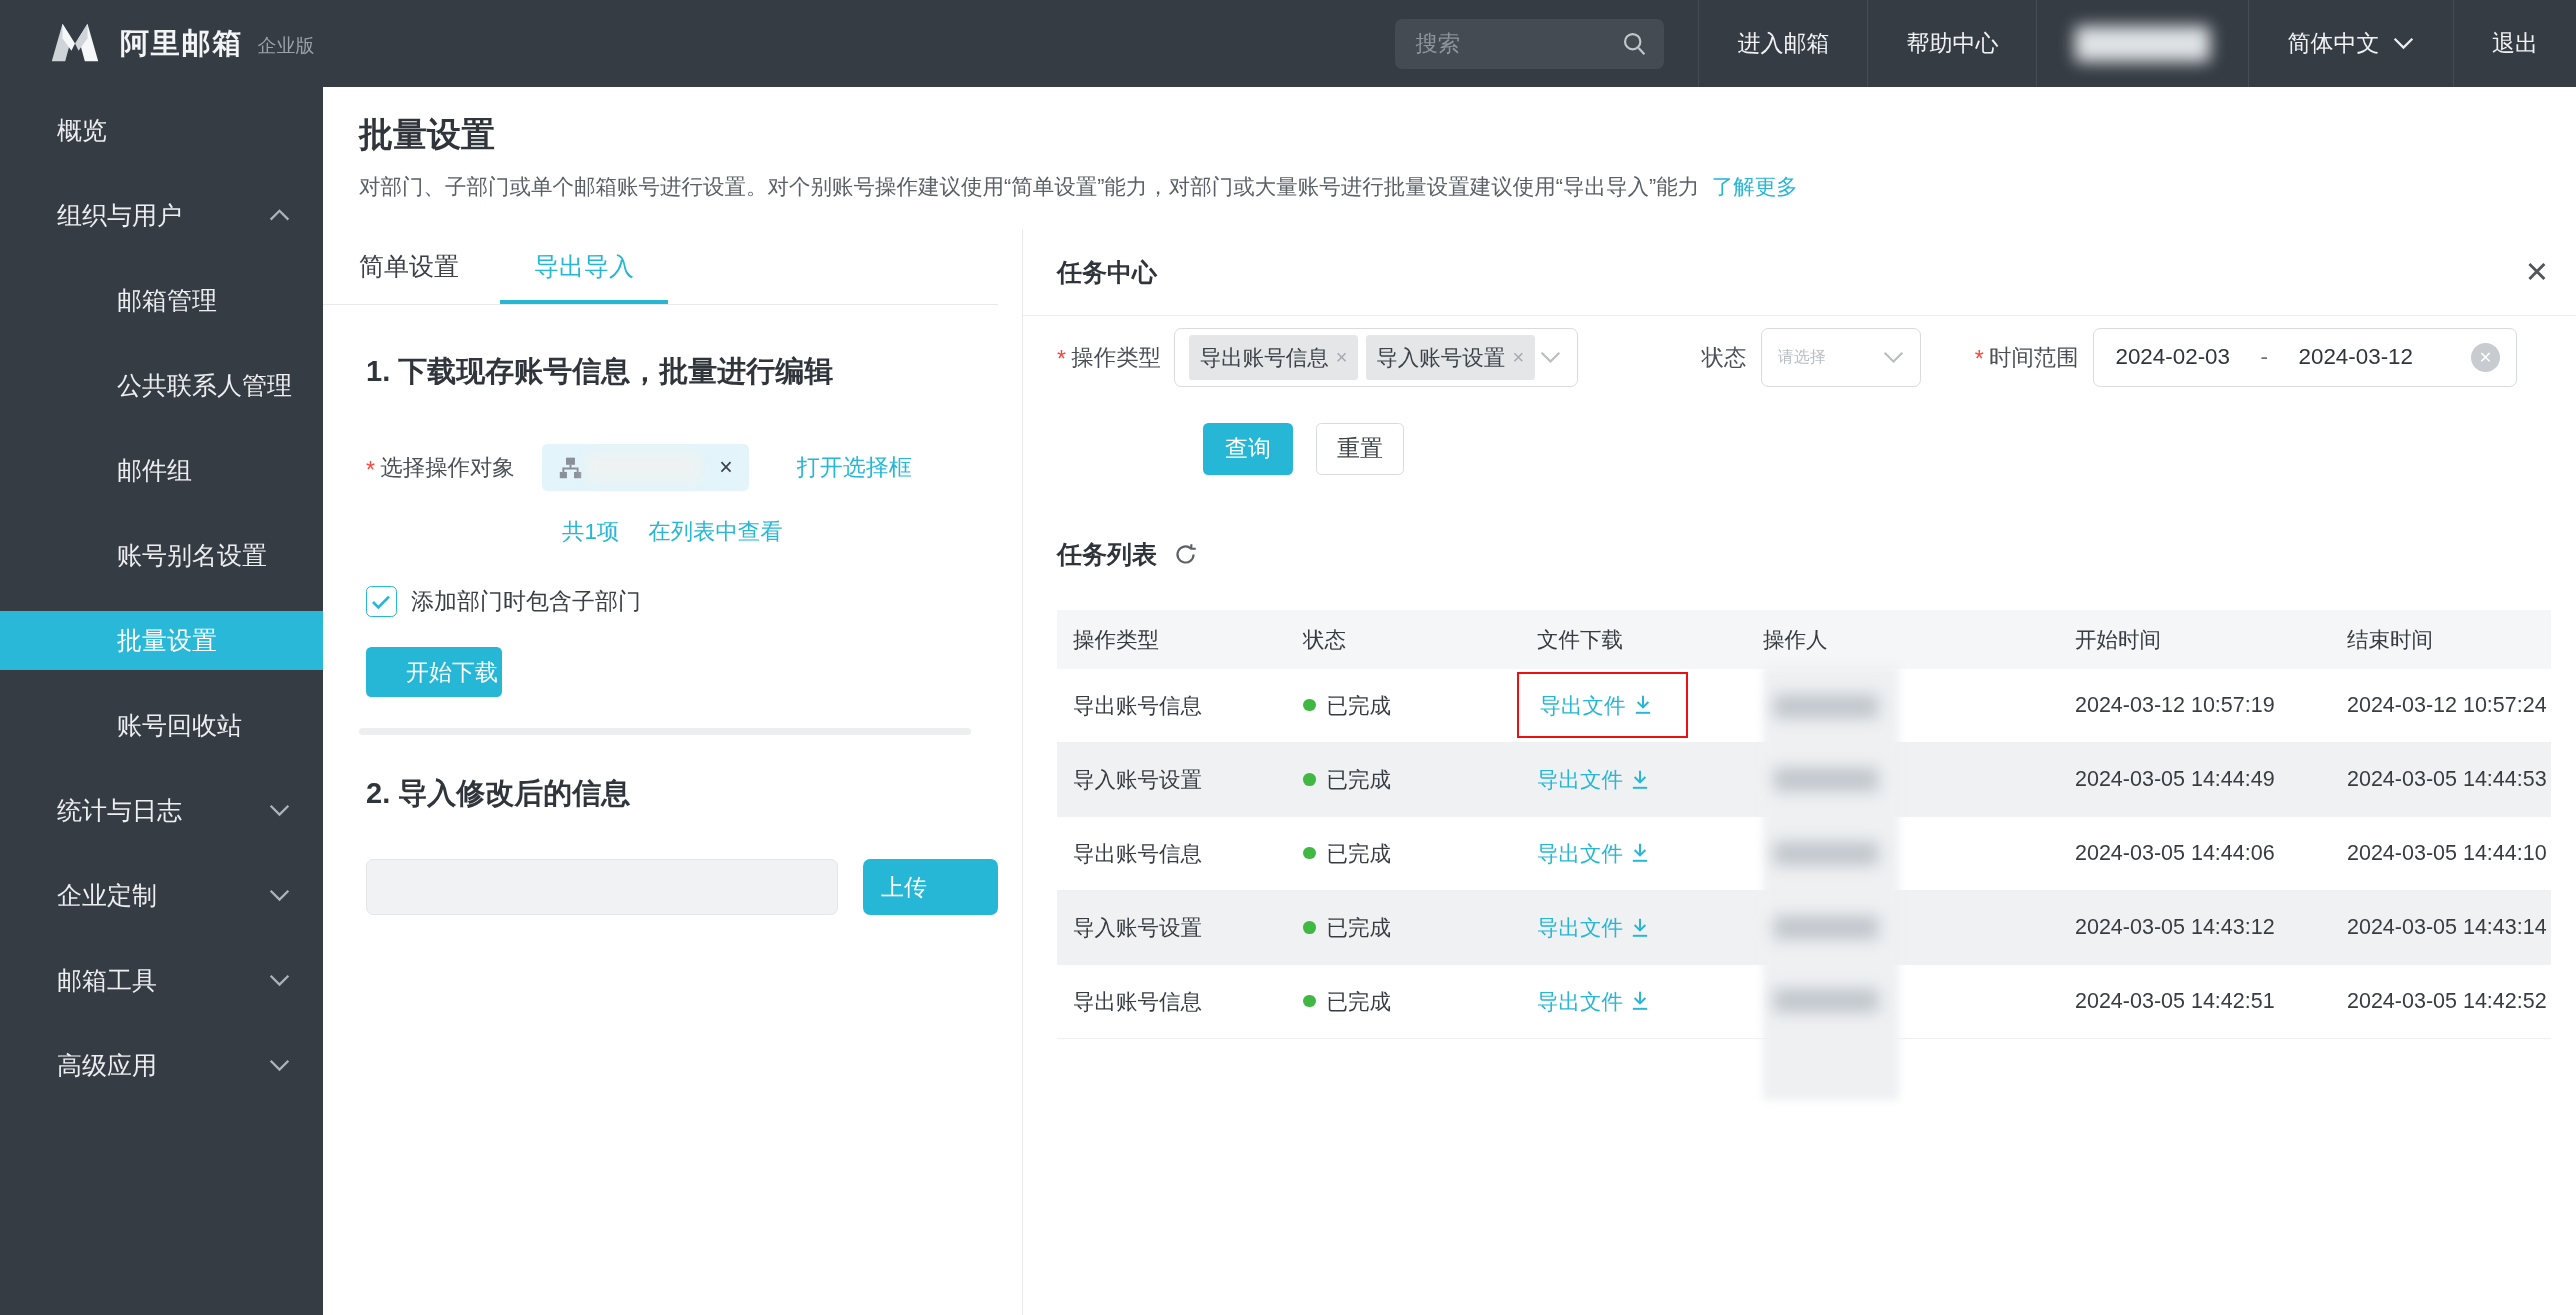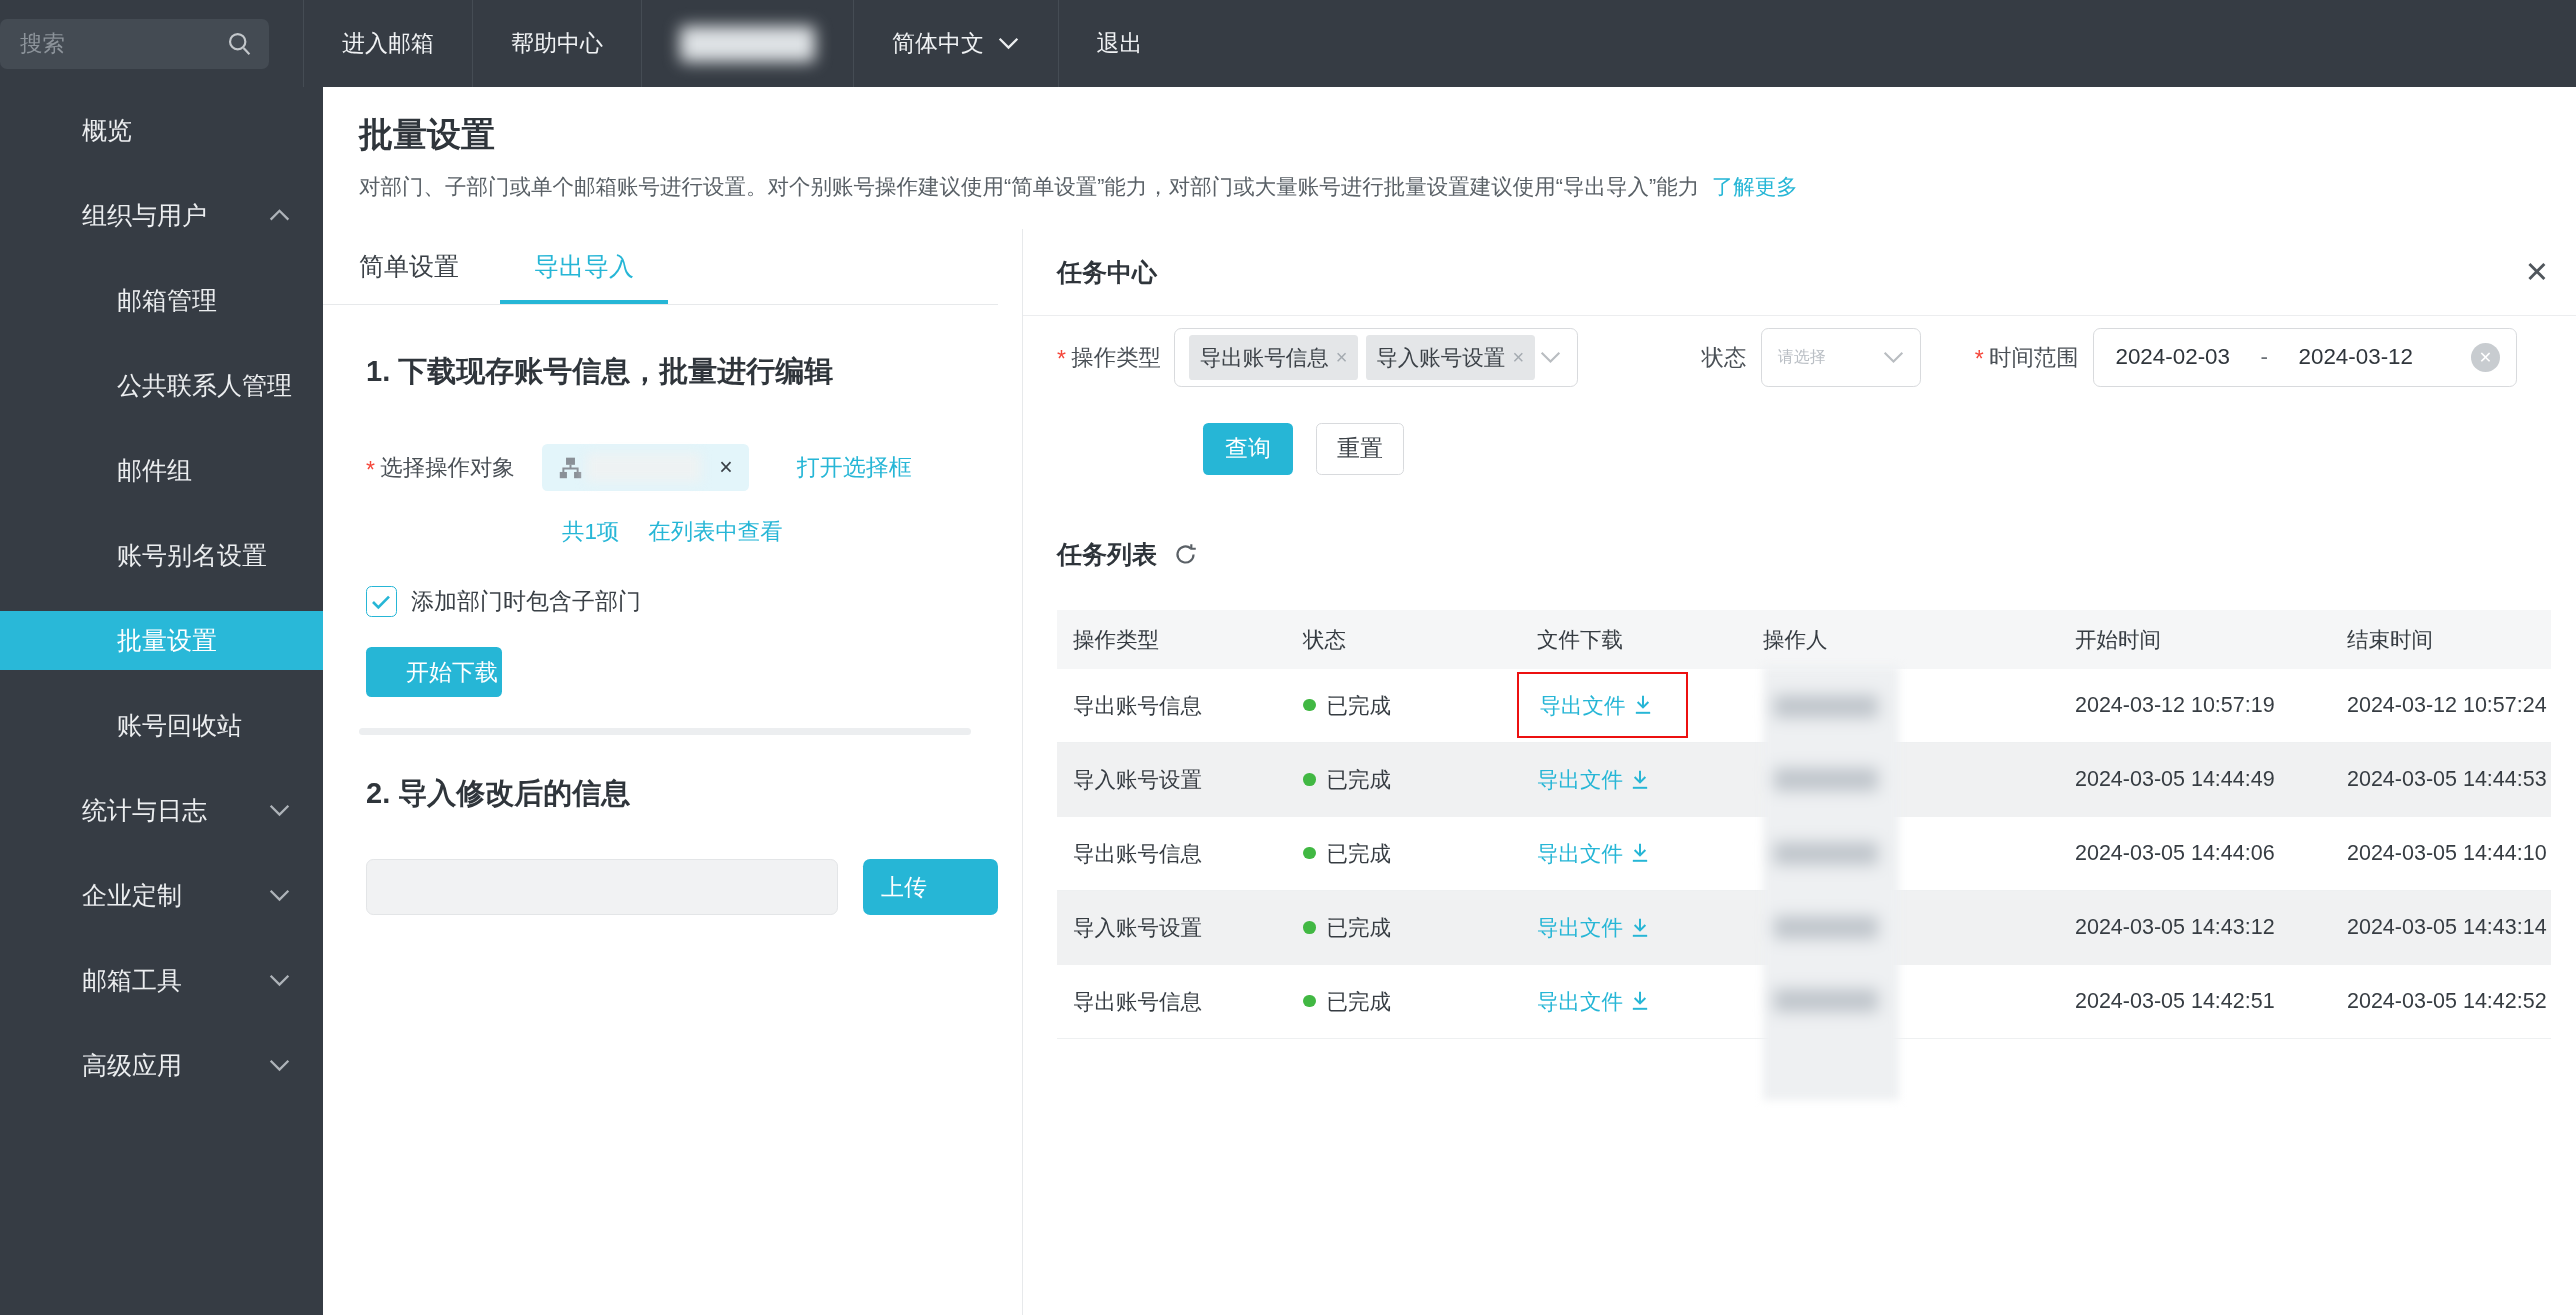--- a/index.html
+++ b/index.html
@@ -32,21 +32,21 @@
   .search-cell{display:flex;align-items:center;padding:0 34px 0 0;}
   .search-box{width:269px;height:50px;background:#444b53;border-radius:7.2px;display:flex;align-items:center;padding:0 16px 0 20px;}
   .search-box .ph{color:#8d949b;font-size:22.4px;flex:1;}
   .top-item{display:flex;align-items:center;padding:0 38px;border-left:0.9px solid var(--dark-line);color:#f0f2f4;font-size:23px;white-space:nowrap;}
   .acct-smudge{width:135px;height:36px;background:#dfe3e6;border-radius:4.5px;filter:blur(8px);}
   .lang .chev{margin-left:12.6px;}
 
   
   .body-row{flex:1;display:flex;min-height:0;}
   .sidebar{width:323px;flex:none;background:var(--dark);padding-top:13.5px;overflow:hidden;}
-  .side-item{height:59px;margin-bottom:26px;display:flex;align-items:center;color:#eceef0;font-size:25px;padding-left:82px;cursor:pointer;position:relative;}
+  .side-item{height:59px;margin-bottom:26px;display:flex;align-items:center;color:#eceef0;font-size:25px;padding-left:57px;cursor:pointer;position:relative;}
   .side-item.sub{padding-left:117px;}
   .side-item.active{background:#29b8d8;color:#fff;}
   .side-item .chev{margin-left:auto;margin-right:32px;}
   .side-item .dot-badge{width:12.6px;height:12.6px;background:var(--red);border-radius:50%;margin-left:3.6px;margin-top:-21.5px;}
 
   .main{flex:1;display:flex;flex-direction:column;min-width:0;background:#fff;}
   .page-head{height:142px;flex:none;padding:25px 36px 0 36px;}
   .page-title{font-size:34px;font-weight:600;color:#2f353b;line-height:45px;}
   .page-desc{margin-top:16px;font-size:21.5px;color:#596066;line-height:29px;}
   .page-desc .link{color:var(--accent);margin-left:12.6px;cursor:pointer;}
@@ -131,20 +131,30 @@
   .blur-strip .nm{position:absolute;left:10.8px;width:104px;height:23px;background:#bfc5cb;border-radius:3.6px;filter:blur(6.3px);}
 
   .chev{display:inline-flex;}
 </style>
 </head>
 <body>
 
 <div class="app">
 
   <div class="topbar">
+    <div class="brand">
+      <svg class="logo-m" viewBox="0 0 56 48">
+        <polygon points="2,44 14,2 24,18 17,44" fill="#cfd4d8"></polygon>
+        <polygon points="14,2 28,24 24,32 14,18" fill="#f5f7f8"></polygon>
+        <polygon points="54,44 42,2 32,18 39,44" fill="#f5f7f8"></polygon>
+        <polygon points="42,2 28,24 32,32 42,18" fill="#cfd4d8"></polygon>
+      </svg>
+      <span class="logo-text">阿里邮箱</span>
+      <span class="logo-badge">企业版</span>
+    </div>
     <div class="top-right">
       <div class="search-cell">
         <div class="search-box">
           <span class="ph">搜索</span>
           <svg width="27" height="27" viewBox="0 0 30 30" fill="none" stroke="#c3c7cb" stroke-width="2.4">
             <circle cx="13" cy="13" r="8.5"></circle>
               <line x1="19.5" y1="20" x2="26" y2="27"></line>
           </svg>
         </div>
       </div>

